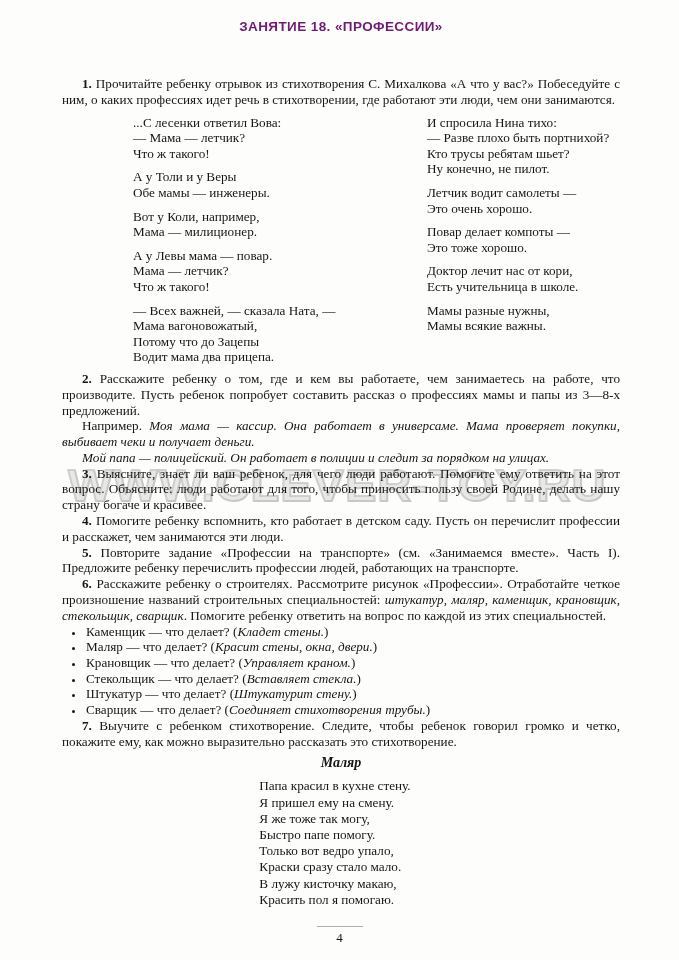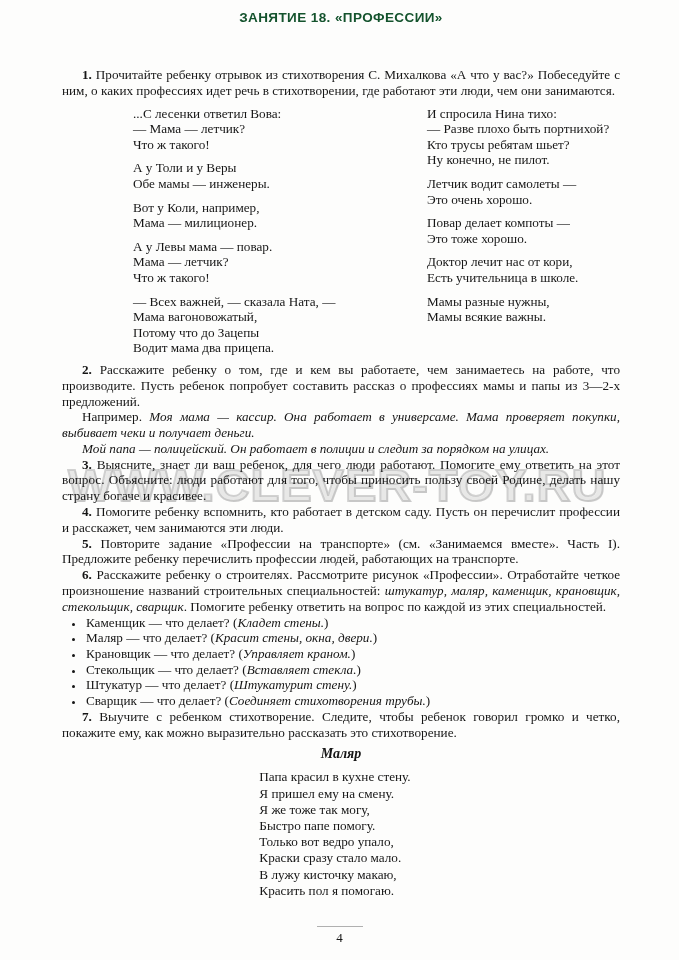--- a/index.html
+++ b/index.html
@@ -25,28 +25,28 @@
     letter-spacing: 1px;
     white-space: nowrap;
     color: rgba(225,225,225,0.28);
     -webkit-text-stroke: 2px rgba(158,158,158,0.45);
     text-shadow: 1px 1px 0 rgba(180,180,180,0.25);
     transform: scaleY(0.95);
     pointer-events: none;
   }
   .inner { position: relative; z-index: 1; padding: 0 59px 0 62px; }
   .doc-title {
-    margin: 3px;
+    margin: 12px;
     padding-top: 7px;
     text-align: center;
     font-family: "Liberation Sans", "DejaVu Sans", sans-serif;
     font-weight: bold;
     font-size: 13.5px;
     letter-spacing: 0.4px;
-    color: #14532d;
+    color: #701a75;
   }
   .para {
     margin: 0;
     text-align: justify;
     text-indent: 20px;
     line-height: 15.8px;
   }
   .first-para { margin-top: 42px; }
   .num { font-weight: bold; }
   .it { font-style: italic; }
@@ -136,21 +136,21 @@
 Это очень хорошо.</div>
         <div class="stanza">Повар делает компоты —
 Это тоже хорошо.</div>
         <div class="stanza">Доктор лечит нас от кори,
 Есть учительница в школе.</div>
         <div class="stanza">Мамы разные нужны,
 Мамы всякие важны.</div>
       </div>
     </div>
 
-    <p class="para"><span class="num">2.</span><span> Расскажите ребенку о том, где и кем вы работаете, чем занимаетесь на работе, что производите. Пусть ребенок попробует составить рассказ о профессиях мамы и папы из 3—2-х предложений.</span></p>
+    <p class="para"><span class="num">2.</span><span> Расскажите ребенку о том, где и кем вы работаете, чем занимаетесь на работе, что производите. Пусть ребенок попробует составить рассказ о профессиях мамы и папы из 3—8-х предложений.</span></p>
 
     <p class="para"><span>Например. </span><span class="it">Моя мама — кассир. Она работает в универсаме. Мама проверяет покупки, выбивает чеки и получает деньги.</span></p>
 
     <p class="para"><span class="it">Мой папа — полицейский. Он работает в полиции и следит за порядком на улицах.</span></p>
 
     <p class="para"><span class="num">3.</span><span> Выясните, знает ли ваш ребенок, для чего люди работают. Помогите ему ответить на этот вопрос. Объясните: люди работают для того, чтобы приносить пользу своей Родине, делать нашу страну богаче и красивее.</span></p>
 
     <p class="para"><span class="num">4.</span><span> Помогите ребенку вспомнить, кто работает в детском саду. Пусть он перечислит профессии и расскажет, чем занимаются эти люди.</span></p>
 
     <p class="para"><span class="num">5.</span><span> Повторите задание «Профессии на транспорте» (см. «Занимаемся вместе». Часть I). Предложите ребенку перечислить профессии людей, работающих на транспорте.</span></p>

